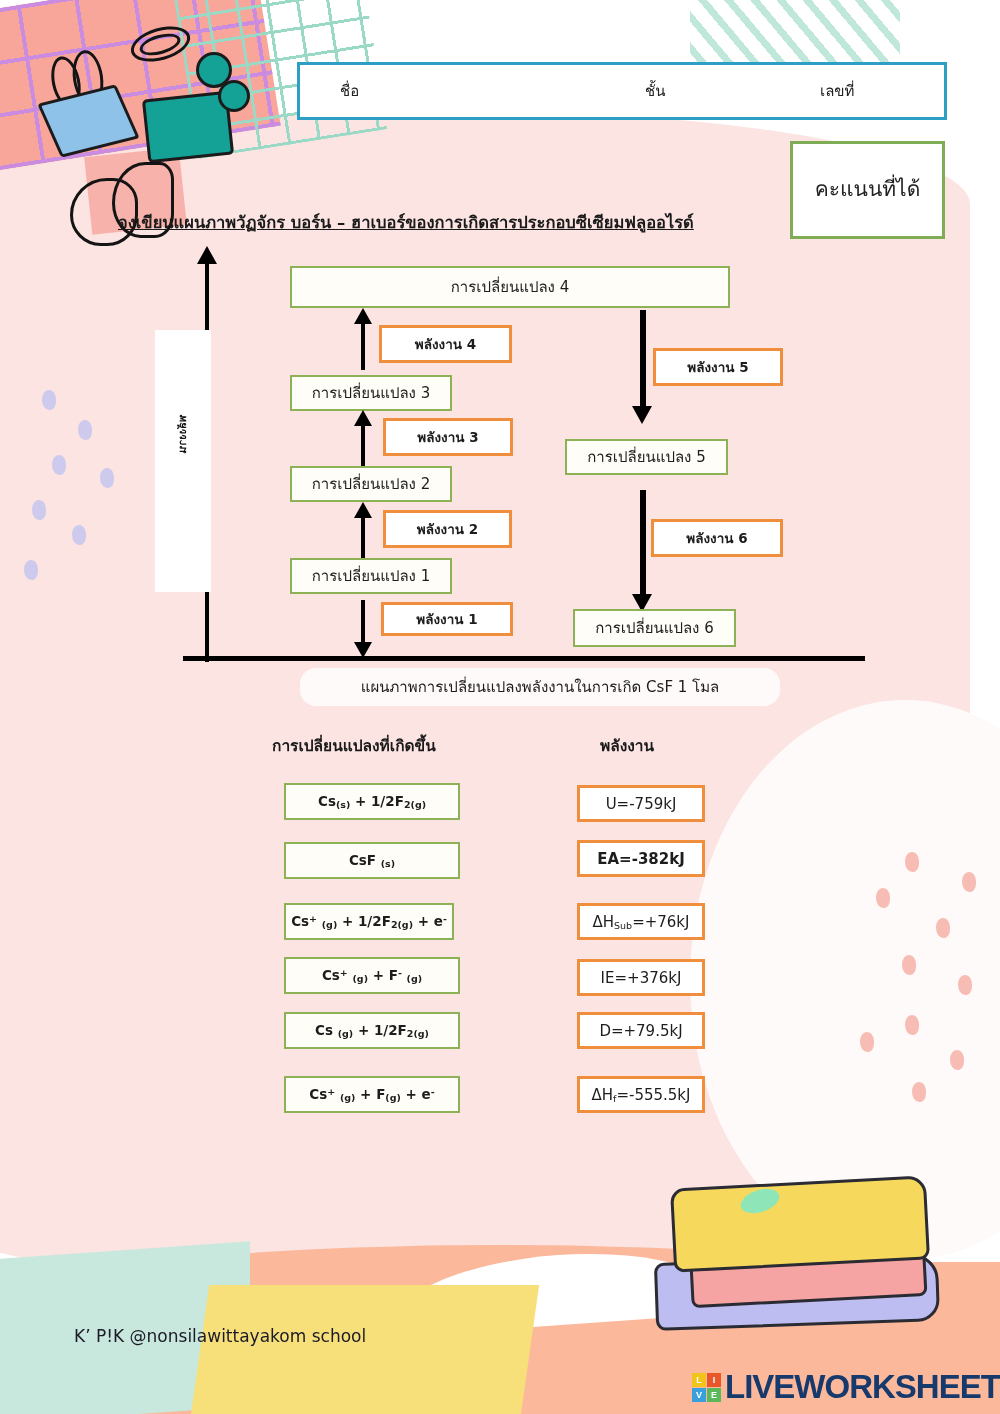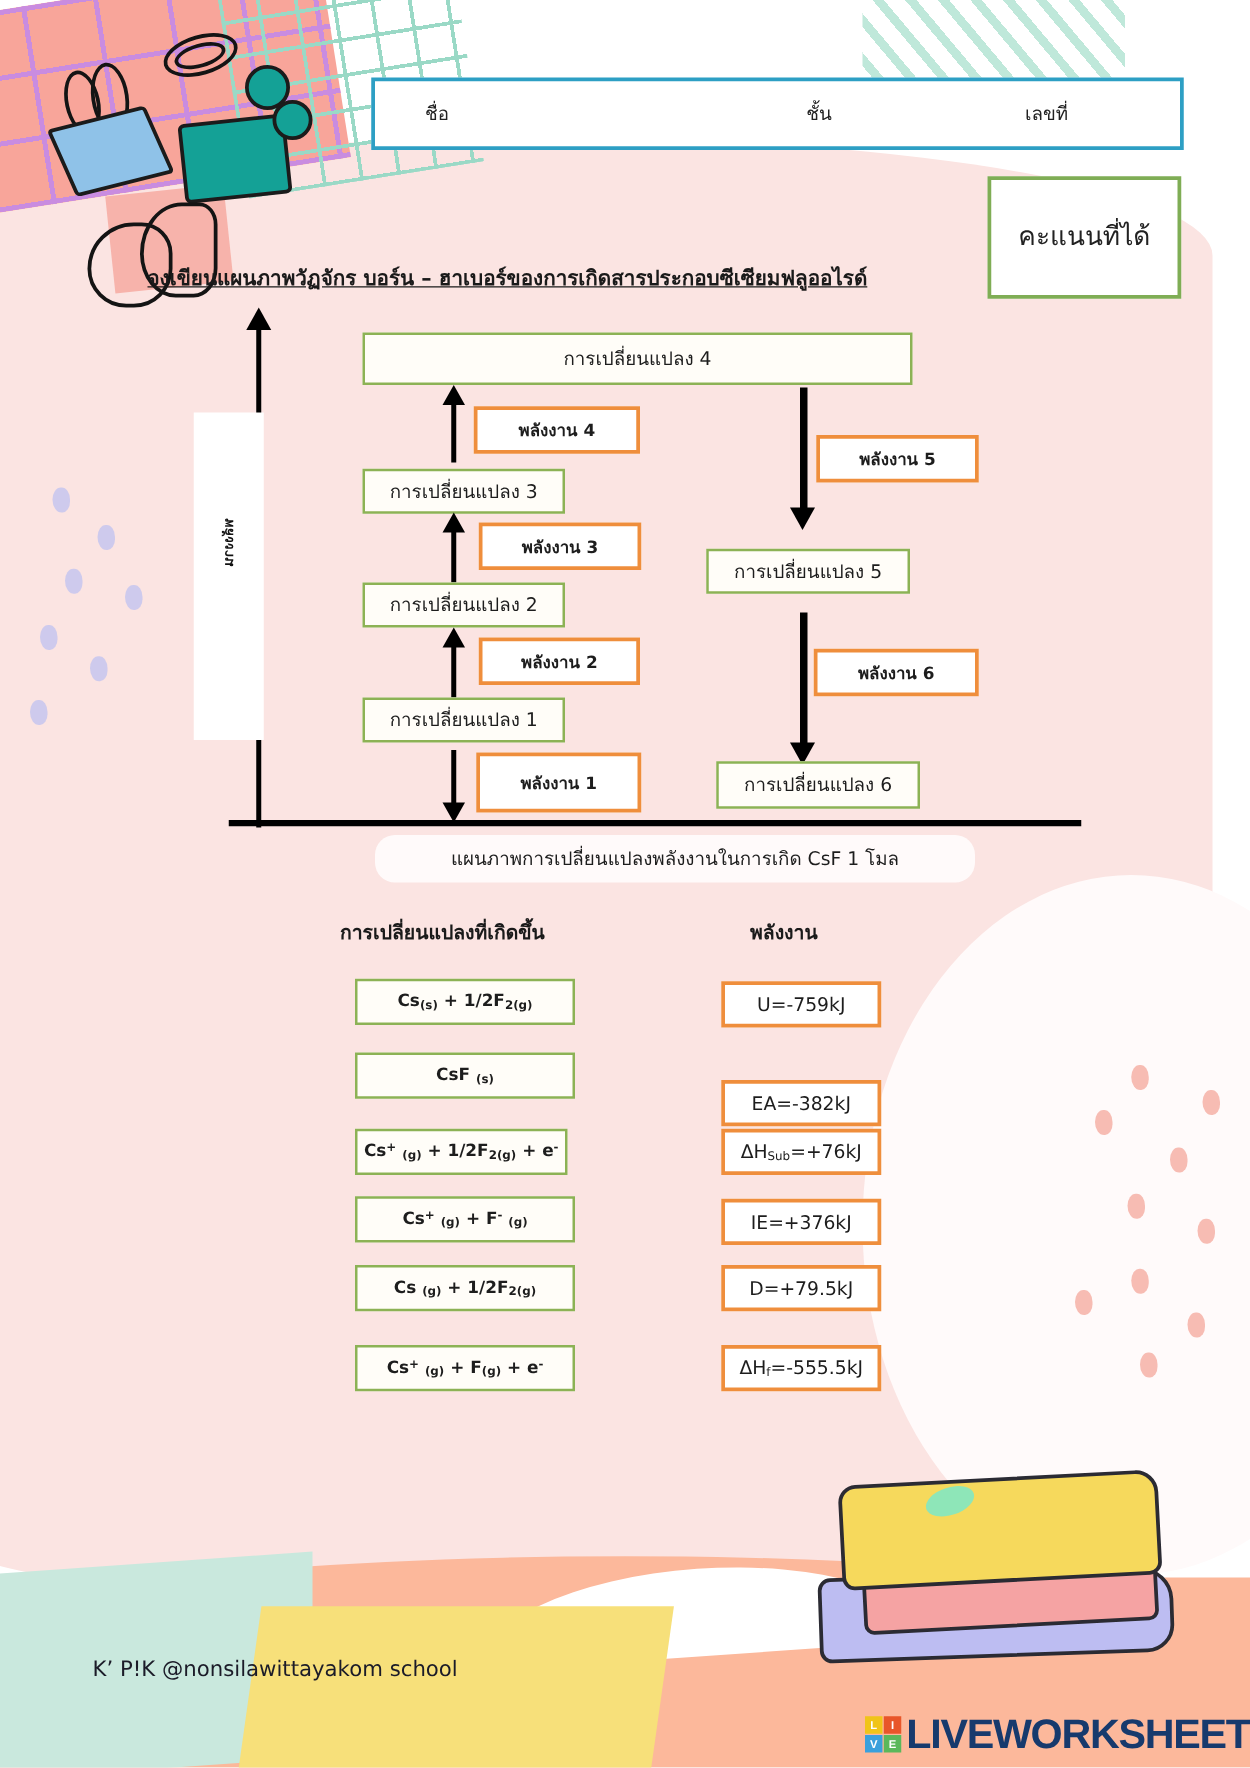--- a/index.html
+++ b/index.html
@@ -319,21 +319,21 @@
     <div class="arrow thin up" style="left:361px;top:516px;height:42px;"></div>
     <div class="obox" style="left:383px;top:510px;width:129px;height:38px;">
       <span>พลังงาน 2</span>
     </div>
 
     <div class="gbox" style="left:290px;top:558px;width:162px;height:36px;">
       <span>การเปลี่ยนแปลง 1</span>
     </div>
 
     <div class="arrow thin down" style="left:361px;top:600px;height:44px;"></div>
-    <div class="obox" style="left:381px;top:602px;width:132px;height:48px;">
+    <div class="obox" style="left:381px;top:602px;width:132px;height:34px;">
       <span>พลังงาน 1</span>
     </div>
 
     <div class="arrow thick down" style="left:640px;top:310px;height:100px;"></div>
     <div class="obox" style="left:653px;top:348px;width:130px;height:38px;align-items:center;">
       <span>พลังงาน 5</span>
     </div>
 
     <div class="gbox" style="left:565px;top:439px;width:163px;height:36px;">
       <span>การเปลี่ยนแปลง 5</span>
@@ -369,21 +369,21 @@
   <div class="fbox" style="top:1012px;">
     <span>Cs <sub>(g)</sub> + 1/2F<sub>2</sub><sub>(g)</sub></span>
   </div>
   <div class="fbox" style="top:1076px;">
     <span>Cs<sup>+</sup> <sub>(g)</sub> + F<sub>(g)</sub> + e<sup>-</sup></span>
   </div>
 
   <div class="ebox" style="top:785px;">
     <span>U=-759kJ</span>
   </div>
-  <div class="ebox" style="top:864px;">
+  <div class="ebox" style="top:840px;font-weight:bold;">
     <span>EA=-382kJ</span>
   </div>
   <div class="ebox" style="top:903px;">
     <span>ΔH<sub>Sub</sub>=+76kJ</span>
   </div>
   <div class="ebox" style="top:959px;">
     <span>IE=+376kJ</span>
   </div>
   <div class="ebox" style="top:1012px;">
     <span>D=+79.5kJ</span>

